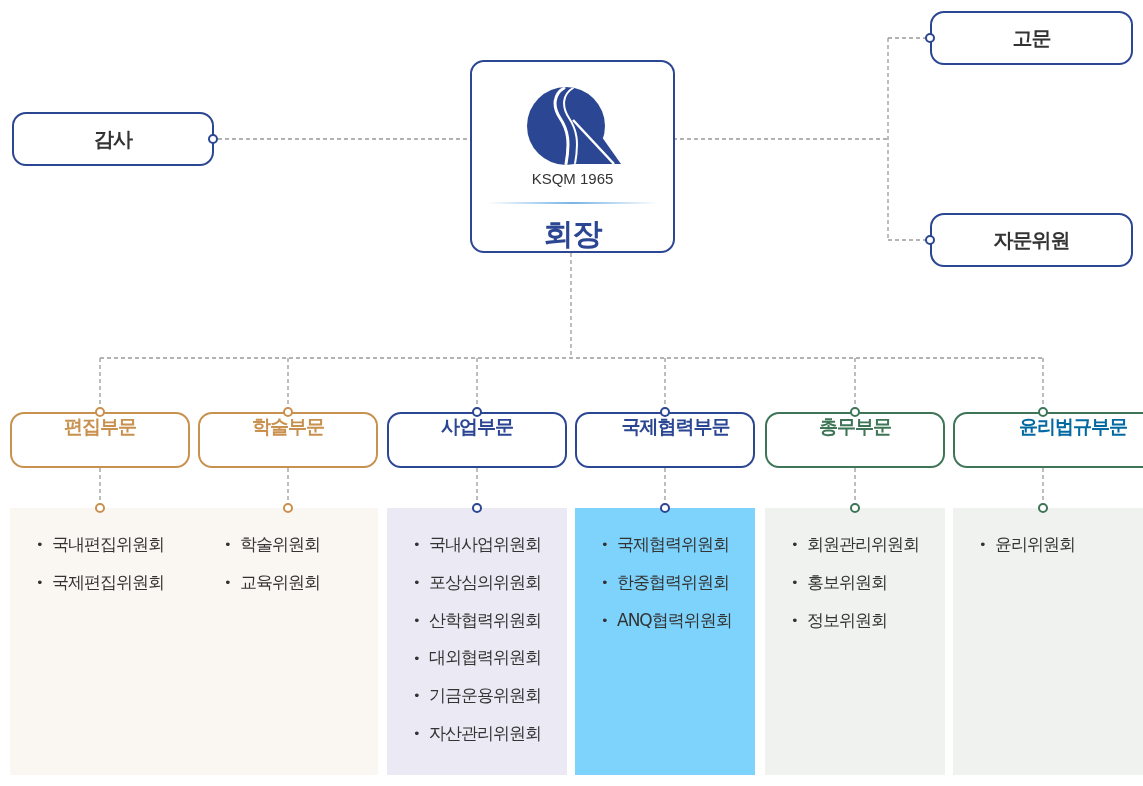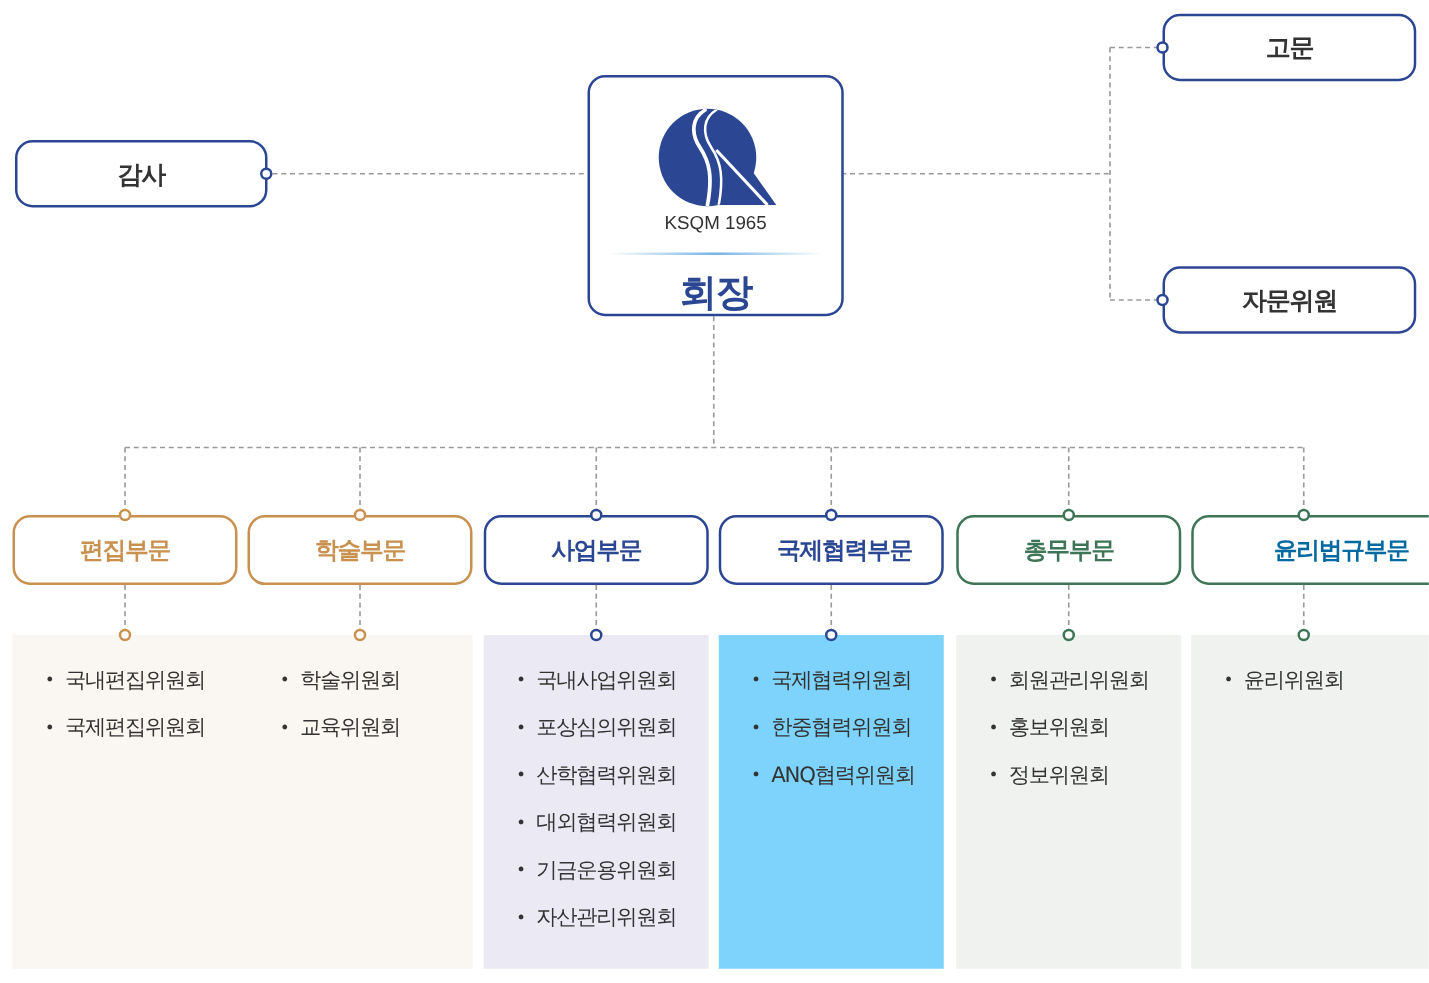--- a/index.html
+++ b/index.html
@@ -15,21 +15,21 @@
   .president { position:absolute; left:470px; top:60px; width:205px; height:193px;
                box-sizing:border-box; border:2px solid #2b4693; border-radius:14px; background:#fff; }
   .logo { position:absolute; left:54px; top:22px; width:95px; height:85px; }
   .logo-caption { position:absolute; left:0; width:100%; top:108px; text-align:center;
                   font-family:"Liberation Sans", sans-serif; font-size:15px; color:#333; }
   .pres-divider { position:absolute; left:15px; right:15px; top:140px; height:2px;
                   background:linear-gradient(90deg, rgba(120,180,230,0), #78b4e6 50%, rgba(120,180,230,0)); }
   .pres-title { position:absolute; left:0; width:100%; top:152px; text-align:center;
                 font-weight:bold; font-size:30px; color:#2b4693; letter-spacing:-1px; }
   .dept { position:absolute; top:412px; height:56px; box-sizing:border-box; background:#fff;
-          border:2px solid; border-radius:14px; display:flex; align-items:center; justify-content:center;
+          border:2px solid; border-radius:14px; display:flex; align-items:flex-start; justify-content:center;
           font-weight:bold; font-size:19px; letter-spacing:-1px; }
   .panel { position:absolute; top:508px; height:267px; box-sizing:border-box; padding:18px 0 0 26px; }
   .panel ul { list-style:none; margin:0; padding:0; }
   .panel li { font-size:17px; color:#333; line-height:37.5px; letter-spacing:-1px; white-space:nowrap; }
   .panel li .bullet { display:inline-block; width:16px; font-size:13px; vertical-align:middle; }
 </style>
 </head>
 <body>
 
 <svg class="lines">

